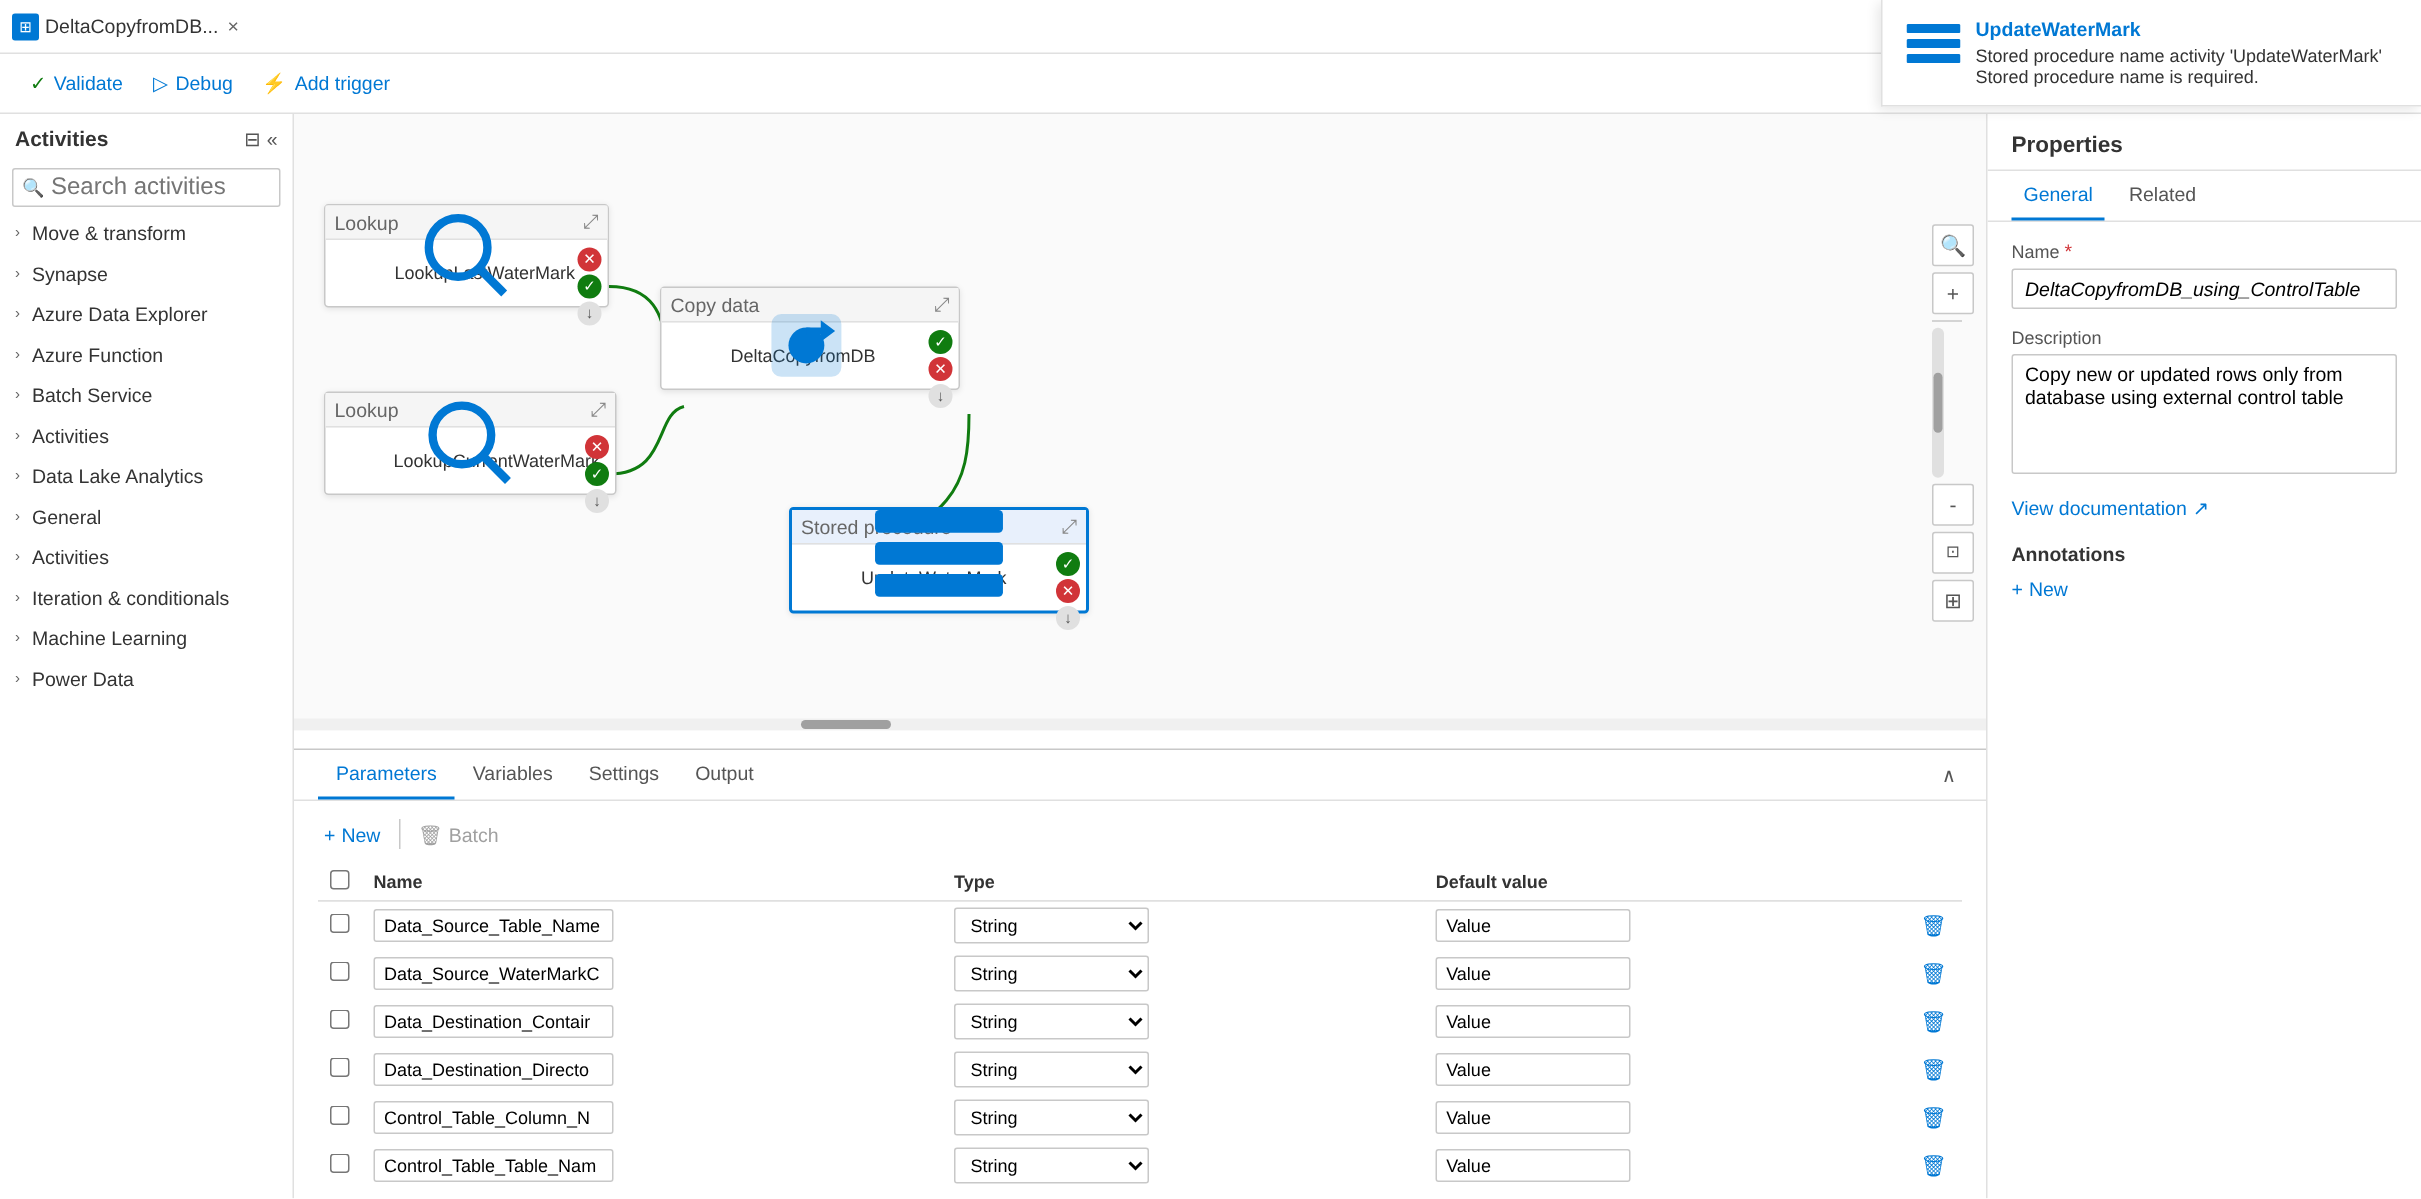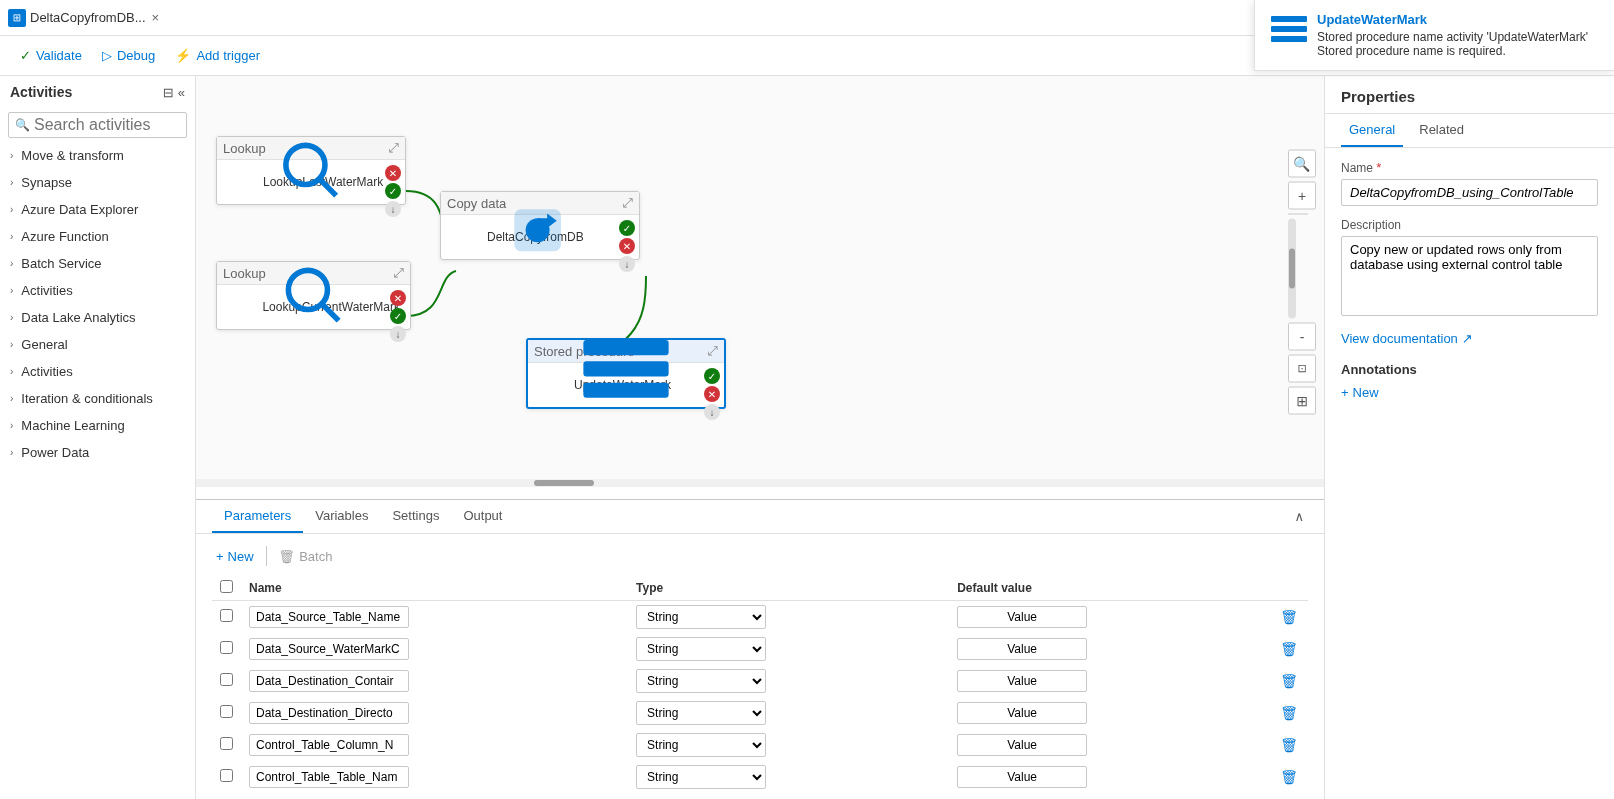--- a/index.html
+++ b/index.html
@@ -61,21 +61,21 @@
     
     .params-toolbar { display: flex; align-items: center; gap: 8px; margin-bottom: 10px; }
     .params-btn { display: flex; align-items: center; gap: 4px; border: none; background: none; cursor: pointer; color: #0078d4; font-size: 13px; padding: 2px 4px; }
     .params-divider { width: 1px; height: 20px; background: #c8c8c8; }
     .params-btn.disabled { color: #a0a0a0; cursor: default; }
     .params-table { width: 100%; border-collapse: collapse; }
     .params-table th { text-align: left; padding: 4px 8px; font-weight: 600; color: #333; border-bottom: 1px solid #e0e0e0; font-size: 12px; }
     .params-table td { padding: 4px 8px; vertical-align: middle; }
     .param-input { border: 1px solid #c8c8c8; border-radius: 2px; padding: 3px 6px; font-size: 12px; width: 160px; outline: none; }
     .param-select { border: 1px solid #c8c8c8; border-radius: 2px; padding: 3px 6px; font-size: 12px; width: 130px; background: #fff; outline: none; }
-    .param-value-input { border: 1px solid #c8c8c8; border-radius: 2px; padding: 3px 6px; font-size: 12px; width: 130px; outline: none; text-align: center; }
+    .param-value-input { border: 1px solid #c8c8c8; border-radius: 2px; padding: 3px 6px; font-size: 12px; width: 130px; outline: none; }
     .param-delete-btn { background: none; border: none; cursor: pointer; color: #0078d4; font-size: 14px; padding: 2px; }
 
     
     .properties-panel { width: 290px; border-left: 1px solid #e0e0e0; background: #fff; display: flex; flex-direction: column; flex-shrink: 0; overflow-y: auto; }
     .properties-header { padding: 12px 16px 8px; border-bottom: 1px solid #e0e0e0; }
     .properties-title { font-size: 15px; font-weight: 600; color: #333; }
     .properties-tabs { display: flex; padding: 0 16px; border-bottom: 1px solid #e0e0e0; }
     .properties-tab { padding: 8px 8px; cursor: pointer; color: #555; border-bottom: 2px solid transparent; margin-right: 8px; font-size: 13px; }
     .properties-tab.active { color: #0078d4; border-bottom: 2px solid #0078d4; }
     .properties-body { padding: 12px 16px; flex: 1; }

